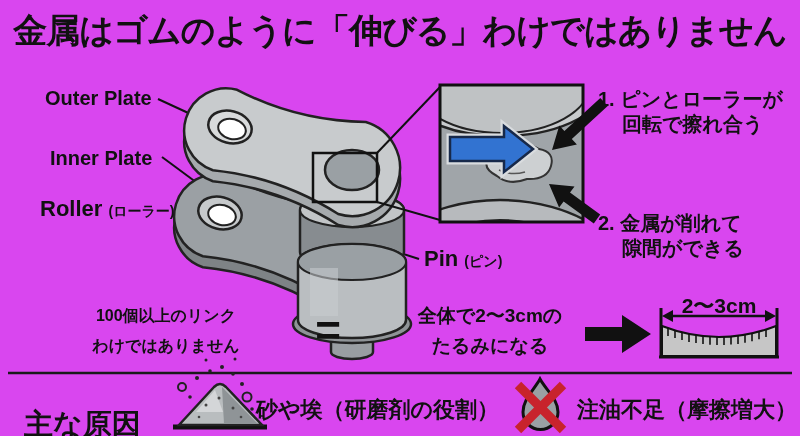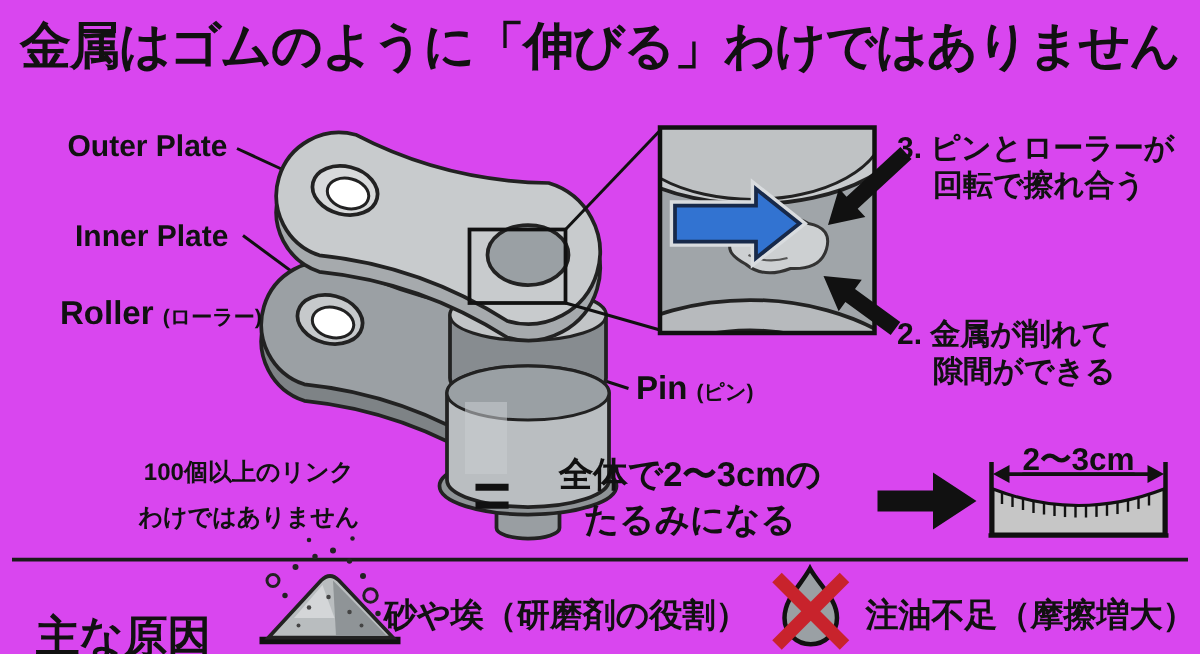--- a/index.html
+++ b/index.html
@@ -13,23 +13,23 @@
   .lbl-outer{left:45px;top:87px;}
   .lbl-inner{left:50px;top:147px;}
   .lbl-roller{left:40px;top:196px;font-size:22px;}
   .lbl-pin{left:424px;top:246px;font-size:22px;}
   .anno{font-size:20px;font-weight:bold;line-height:25px;white-space:nowrap;}
   .anno .l2{margin-left:24px;}
   .anno1{left:598px;top:87px;}
   .anno2{left:598px;top:211px;}
   .eq-block{width:240px;text-align:center;font-size:16px;font-weight:bold;line-height:30px;white-space:nowrap;}
   .eq-left{left:46px;top:301px;}
-  .eq-right{left:340px;top:301px;font-size:23px;}
+  .eq-right{left:370px;top:301px;font-size:19px;}
   .eq-sign{left:306px;top:306px;width:44px;text-align:center;font-size:44px;font-weight:900;}
-  .ruler-label{left:660px;top:292px;width:118px;text-align:center;font-size:21px;font-weight:bold;text-decoration:underline;}
+  .ruler-label{left:660px;top:292px;width:118px;text-align:center;font-size:21px;font-weight:bold;}
   .causes-heading{left:24px;top:405px;font-size:29px;font-weight:700;}
   .cause-label{font-size:22px;font-weight:bold;white-space:nowrap;}
   .cause1{left:256px;top:395px;}
   .cause2{left:577px;top:395px;}
 </style>
 </head>
 <body>
 
 <div class="stage">
 
@@ -161,21 +161,21 @@
   </svg>
 
   <div class="abs title">金属はゴムのように「伸びる」わけではありません</div>
 
   <div class="abs part-label lbl-outer">Outer Plate</div>
   <div class="abs part-label lbl-roller"><span>Roller</span> <span class="sub">(ローラー)</span></div>
   <div class="abs part-label lbl-inner">Inner Plate</div>
   <div class="abs part-label lbl-pin"><span>Pin</span> <span class="sub">(ピン)</span></div>
 
   <div class="abs anno anno1">
-    <div>3. ピンとローラーが</div>
+    <div>1. ピンとローラーが</div>
     <div class="l2">回転で擦れ合う</div>
   </div>
   <div class="abs anno anno2">
     <div>2. 金属が削れて</div>
     <div class="l2">隙間ができる</div>
   </div>
 
   <div class="abs eq-block eq-left">
     <div>100個以上のリンク</div>
     <div>わけではありません</div>

